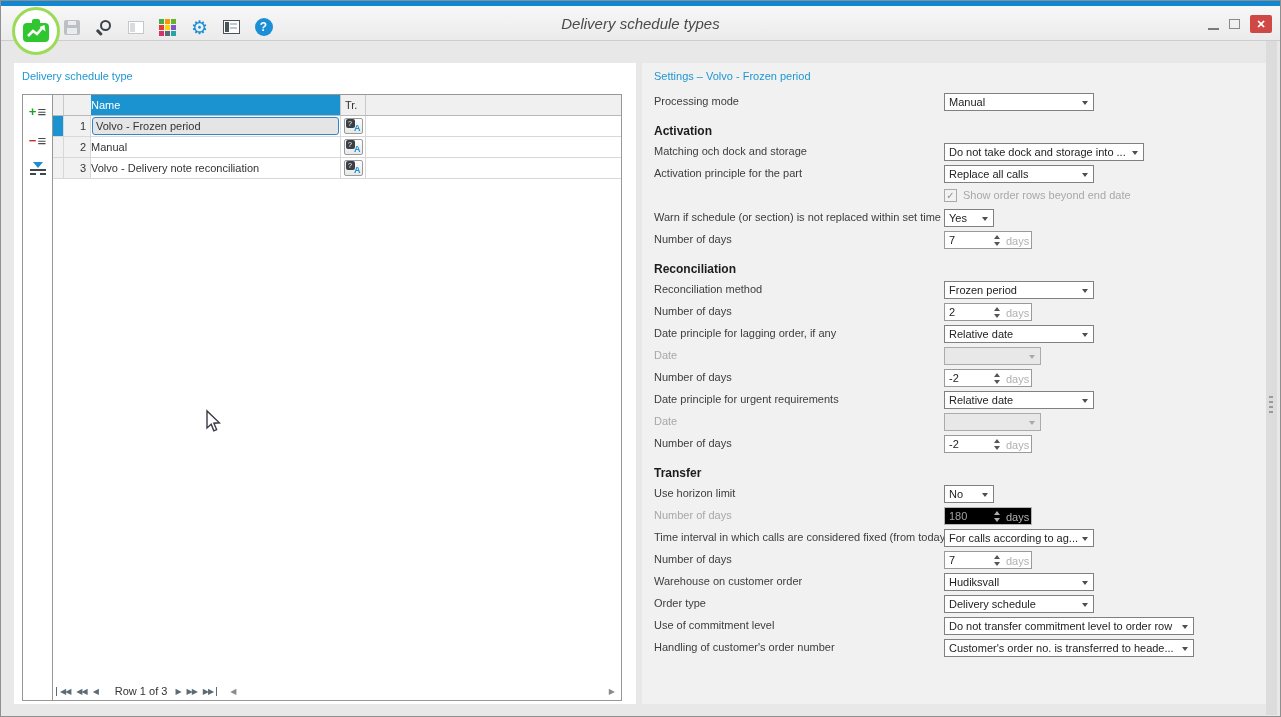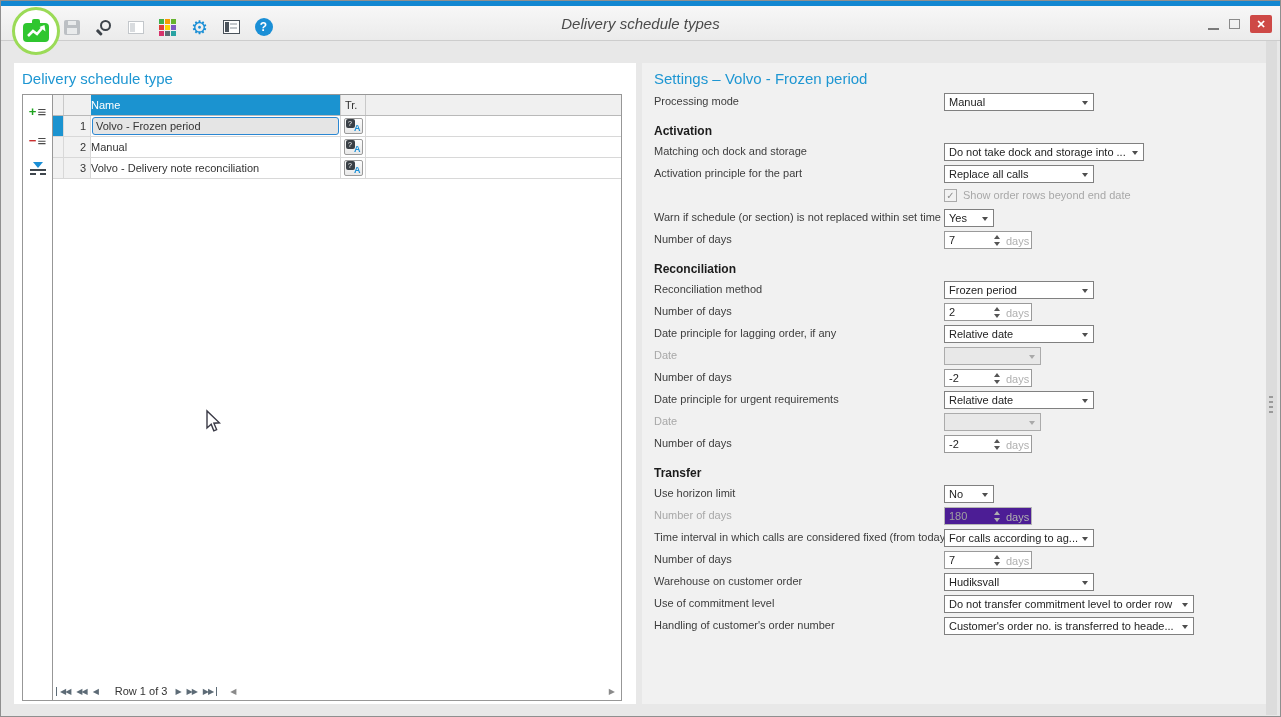--- a/index.html
+++ b/index.html
@@ -44,21 +44,21 @@
              font-weight:bold; font-size:12px; text-align:center; line-height:18px; }
   
   .win-controls { position:absolute; right:8px; top:9px; display:flex; align-items:center; gap:10px; }
   .wc-min { width:11px; height:2px; background:#7a7a7a; margin-top:9px; }
   .wc-max { width:11px; height:10px; border:1.5px solid #8a8a8a; background:transparent; }
   .wc-close { width:22px; height:18px; background:#ce4946; border-radius:2px; color:#fff;
               font-size:11px; font-weight:bold; text-align:center; line-height:18px; }
 
   
   .content { position:absolute; left:1px; top:40px; right:1px; bottom:1px; background:#e8e8e8; }
-  .panel-heading { font-size:15px; color:#1e96d2; }
+  .panel-heading { font-size:11px; color:#1e96d2; }
 
   .left-panel { position:absolute; left:12px; top:22px; width:622px; height:641px; background:#fff; }
   .left-panel .panel-heading { position:absolute; left:8px; top:7px; }
 
   .right-panel { position:absolute; left:640px; top:22px; width:628px; height:641px; background:#f1f1f1; }
   .right-panel .panel-heading { position:absolute; left:12px; top:7px; }
 
   .right-strip { position:absolute; right:2px; top:0; bottom:0; width:11px; background:#dcdcdc; }
   .gripper { position:absolute; left:3px; top:355px; width:4px; height:18px;
              background:repeating-linear-gradient(#9a9a9a 0 2px, transparent 2px 5px); }
@@ -123,21 +123,21 @@
         line-height:16px; padding-left:4px; padding-right:16px; white-space:nowrap; overflow:hidden; }
   .dd .arr { position:absolute; right:5px; top:7px; width:0; height:0;
              border-left:3.5px solid transparent; border-right:3.5px solid transparent; border-top:4px solid #4e4e4e; }
   .dd.dis { background:#e8e8e8; border-color:#ababab; color:#9d9d9d; }
   .dd.dis .arr { border-top-color:#a9a9a9; }
   .spin { width:88px; border:1px solid #9a9a9a; background:#fff; font-size:11px; color:#222; line-height:16px; padding-left:4px; }
   .spin .arrs { position:absolute; left:49px; top:3px; }
   .spin .up   { width:0; height:0; border-left:3px solid transparent; border-right:3px solid transparent; border-bottom:4px solid #555; margin-bottom:3px; }
   .spin .down { width:0; height:0; border-left:3px solid transparent; border-right:3px solid transparent; border-top:4px solid #555; }
   .spin .unit { position:absolute; left:61px; top:1px; color:#b0b0b0; }
-  .spin.dis { background:#4c1d95; border-color:#b4b4b4; color:#a0a0a0; }
+  .spin.dis { background:#000000; border-color:#b4b4b4; color:#a0a0a0; }
   .spin.dis .up { border-bottom-color:#b0b0b0; } .spin.dis .down { border-top-color:#b0b0b0; }
   .cbx { position:absolute; left:302px; top:2px; width:13px; height:13px; border:1px solid #aaa;
          background:#f2f2f2; color:#8f8f8f; font-size:10px; line-height:11px; text-align:center; }
   .cbx-label { position:absolute; left:321px; top:2px; font-size:11px; color:#a8a8a8; white-space:nowrap; }
 
   .cursor { position:absolute; left:203px; top:408px; z-index:50; }
 </style>
 </head>
 <body>
 
@@ -377,20 +377,24 @@
             <div class="ctl spin">7<div class="arrs">
                 <div class="up"></div>
                 <div class="down"></div>
               </div><div class="unit">days</div></div>
           </div>
           <div class="f-row">
             <div class="f-label">Warehouse on customer order</div>
             <div class="ctl dd" style="width: 150px;">Hudiksvall<div class="arr"></div></div>
           </div>
           <div class="f-row">
+            <div class="f-label">Order type</div>
+            <div class="ctl dd" style="width: 150px;">Delivery schedule<div class="arr"></div></div>
+          </div>
+          <div class="f-row">
             <div class="f-label">Use of commitment level</div>
             <div class="ctl dd" style="width: 250px;">Do not transfer commitment level to order row<div class="arr"></div></div>
           </div>
           <div class="f-row">
             <div class="f-label">Handling of customer's order number</div>
             <div class="ctl dd" style="width: 250px;">Customer's order no. is transferred to heade...<div class="arr"></div></div>
           </div>
         </div>
     </div>
 

